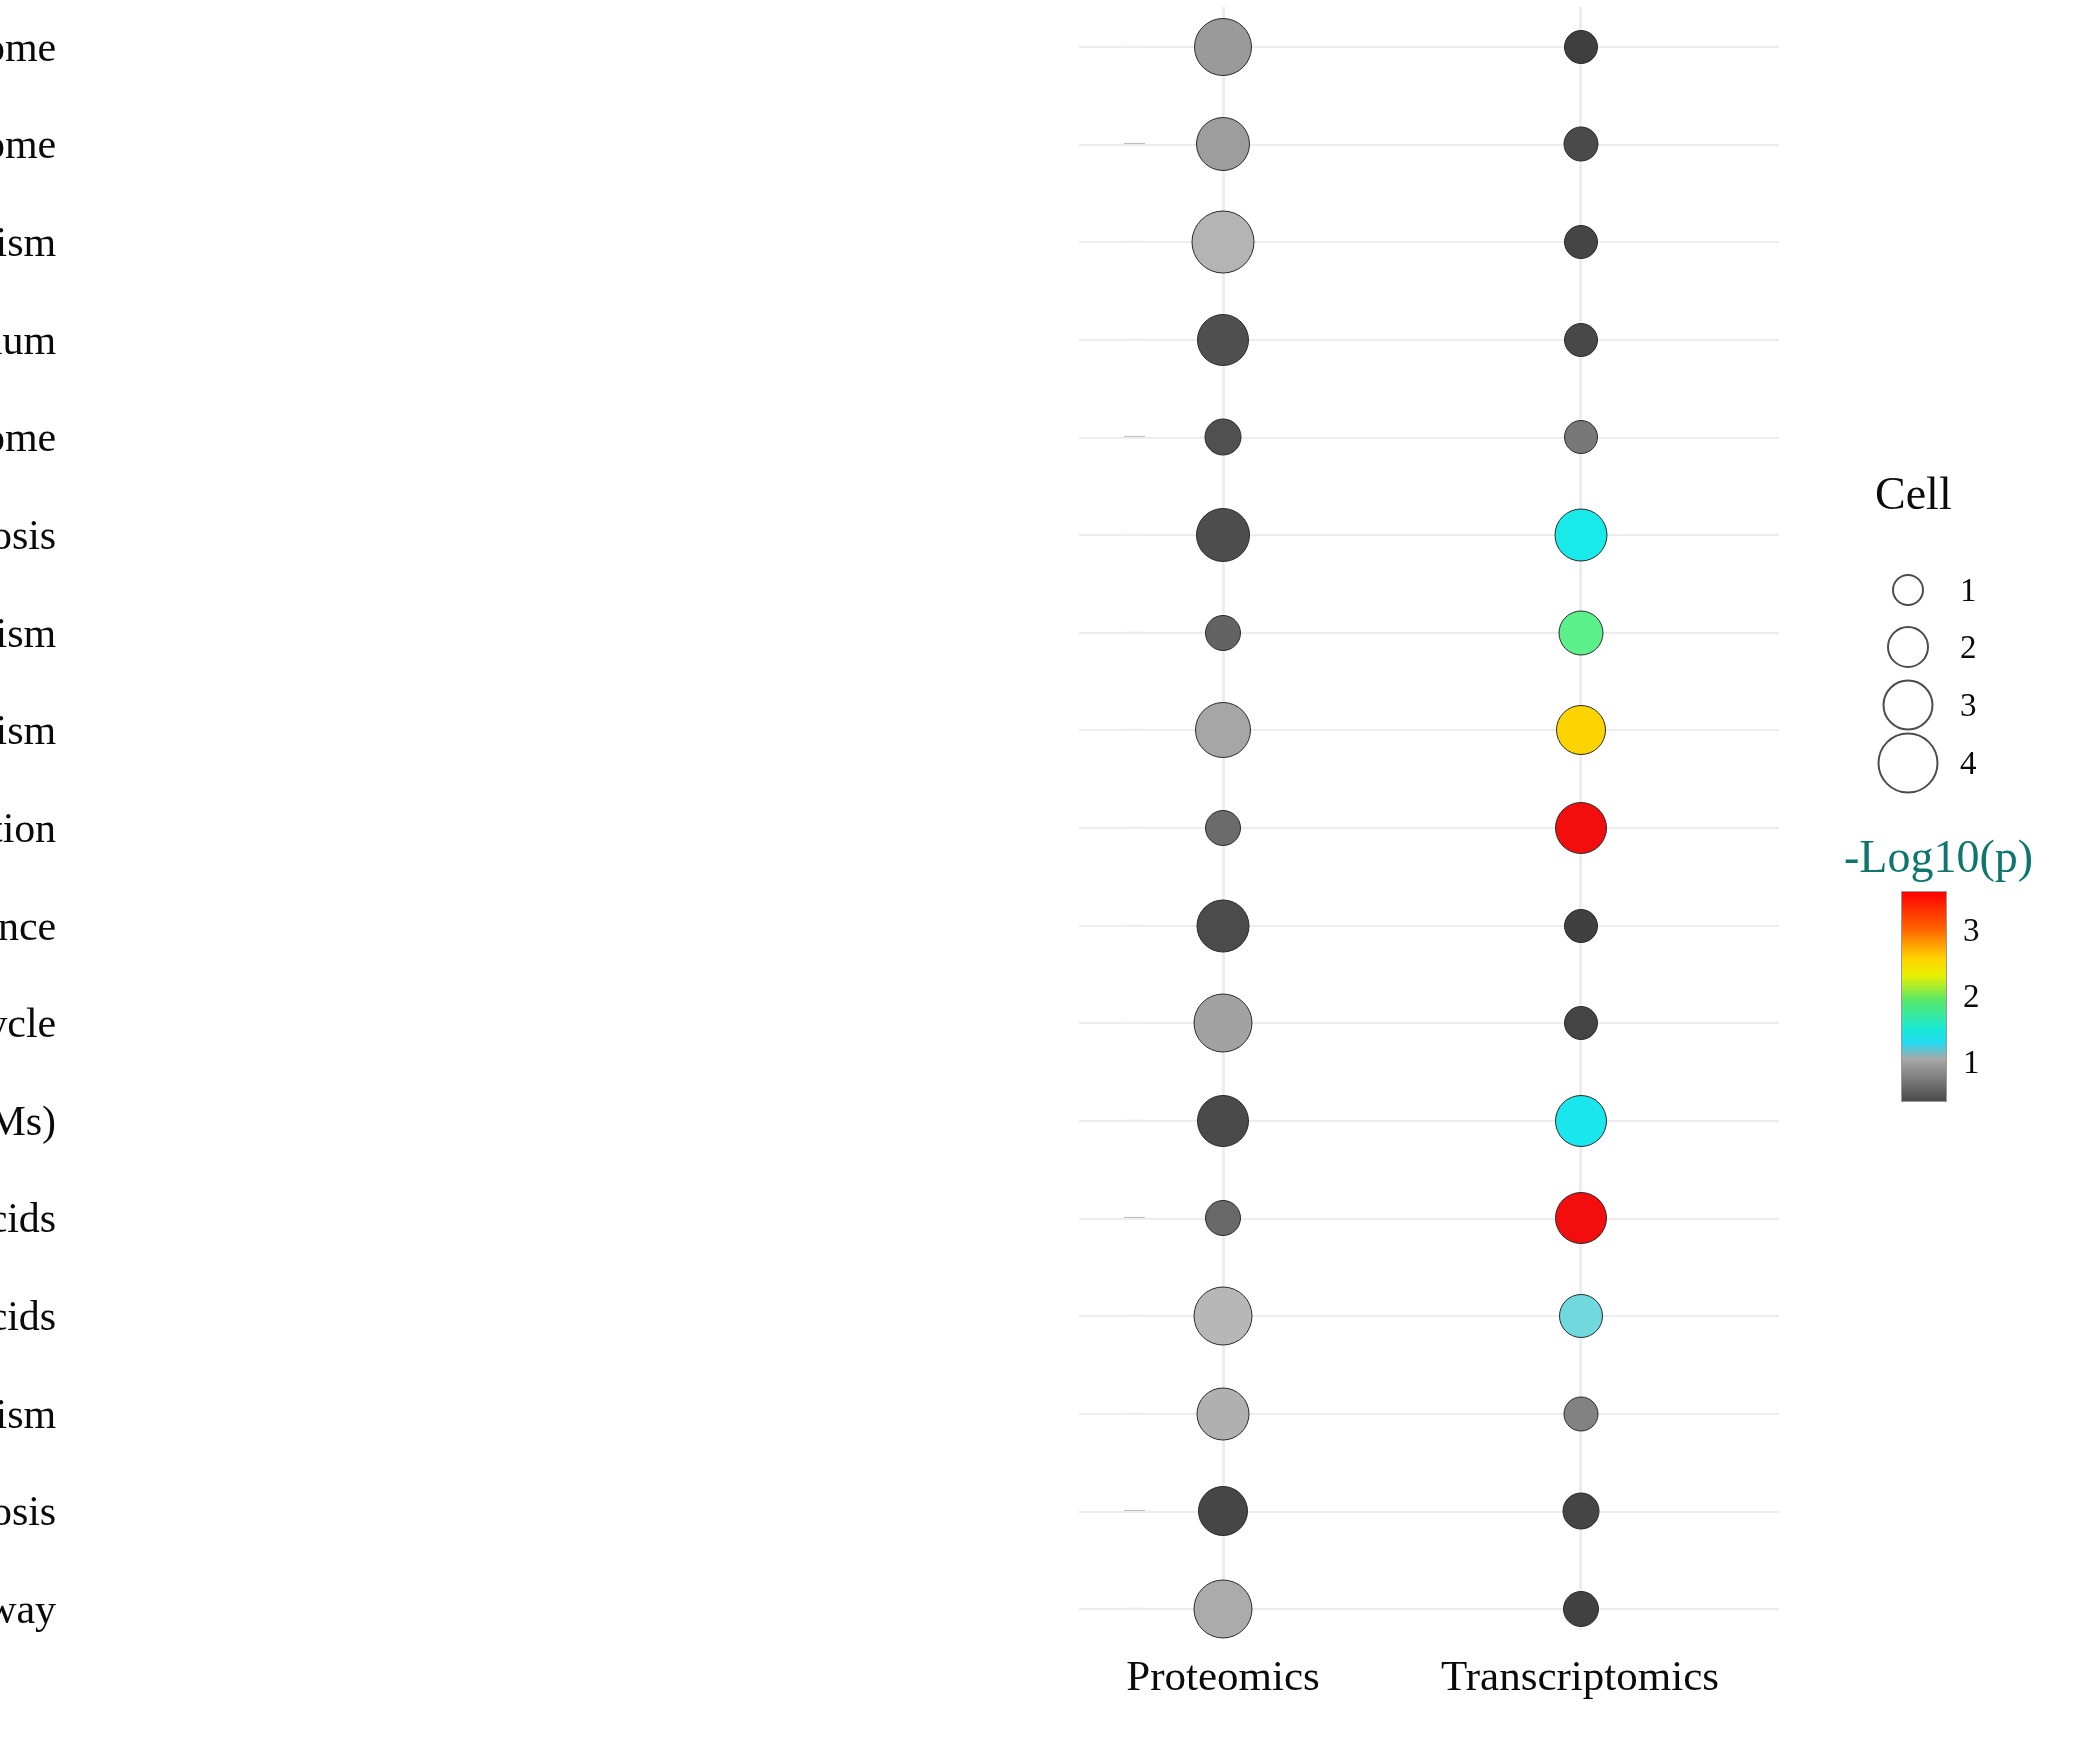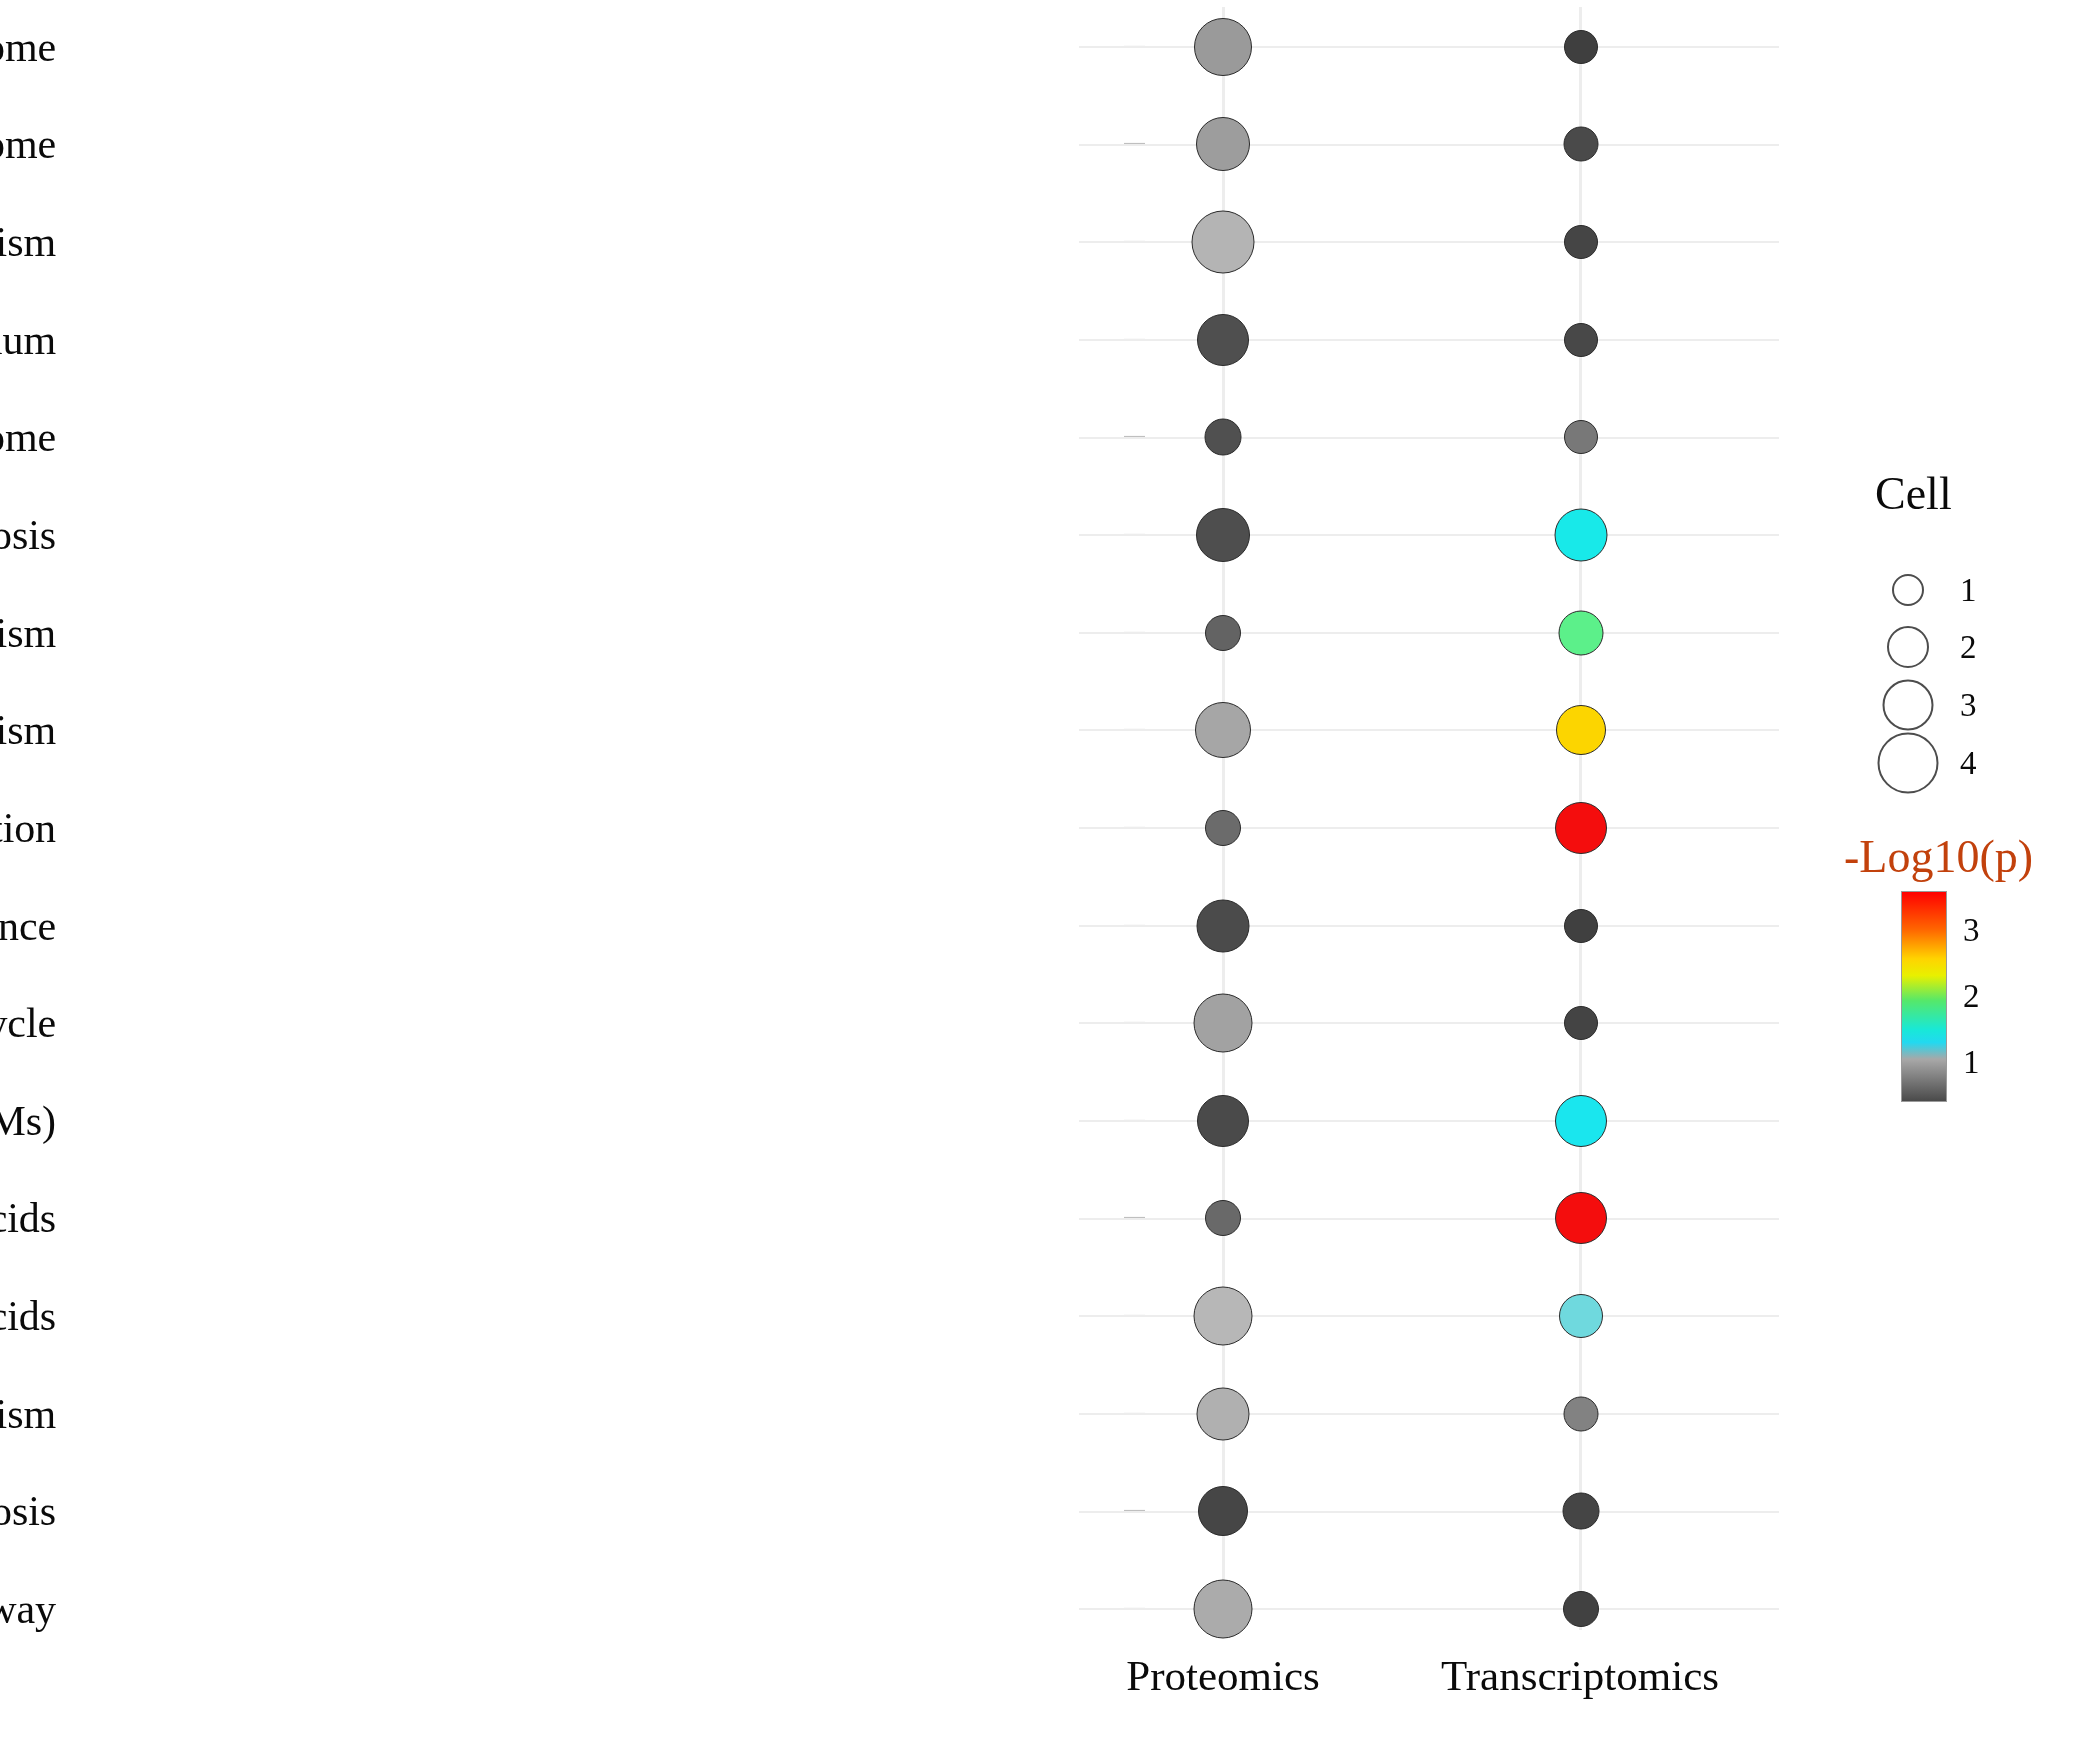--- a/index.html
+++ b/index.html
@@ -122,21 +122,21 @@
     left: 1838px;
     top: 830px;
     width: 252px;
     height: 311px;
   }
   #color-title {
     position: absolute;
     left: 6px;
     top: 0px;
     font-size: 46px;
-    color: #c2410c;
+    color: #0f766e;
     white-space: nowrap;
   }
   #colorbar {
     position: absolute;
     left: 63px;
     top: 61px;
     width: 46px;
     height: 211px;
     border: 0.7px solid #9a9a9a;
     box-sizing: border-box;

